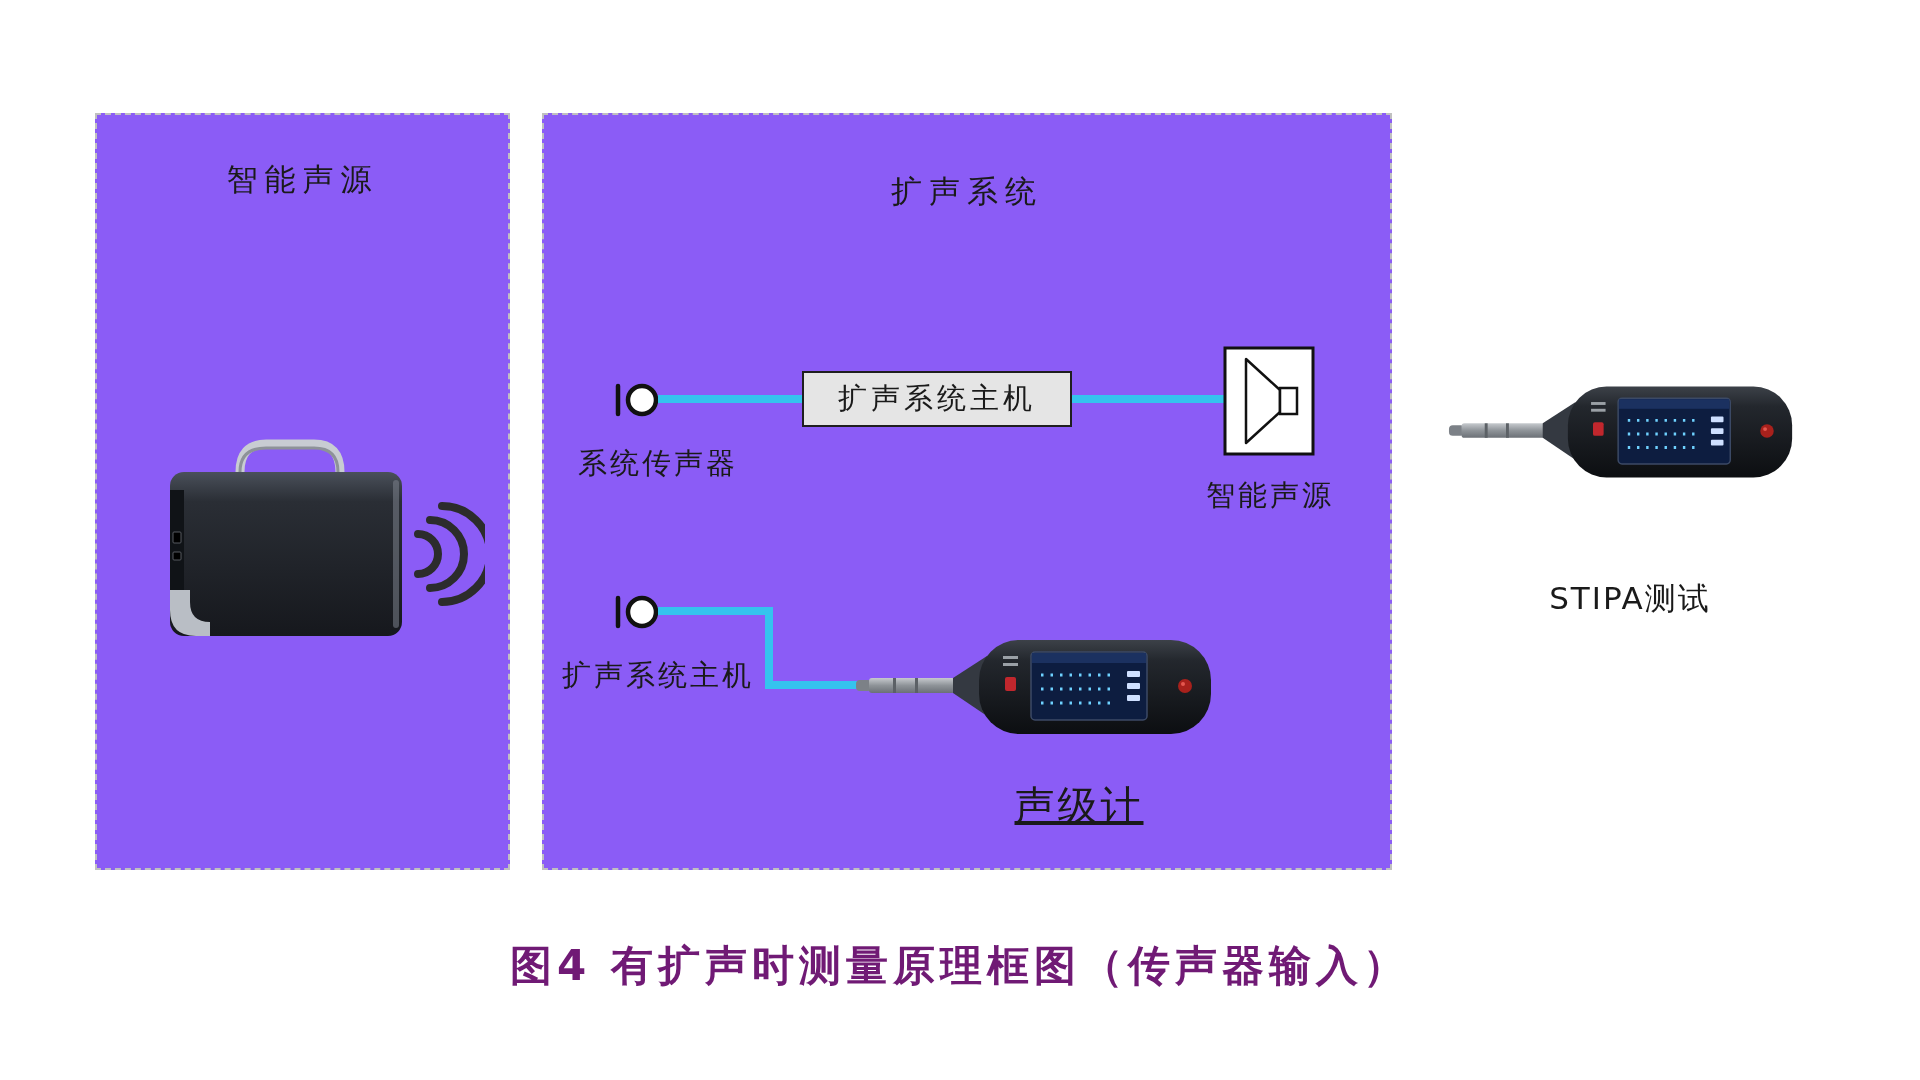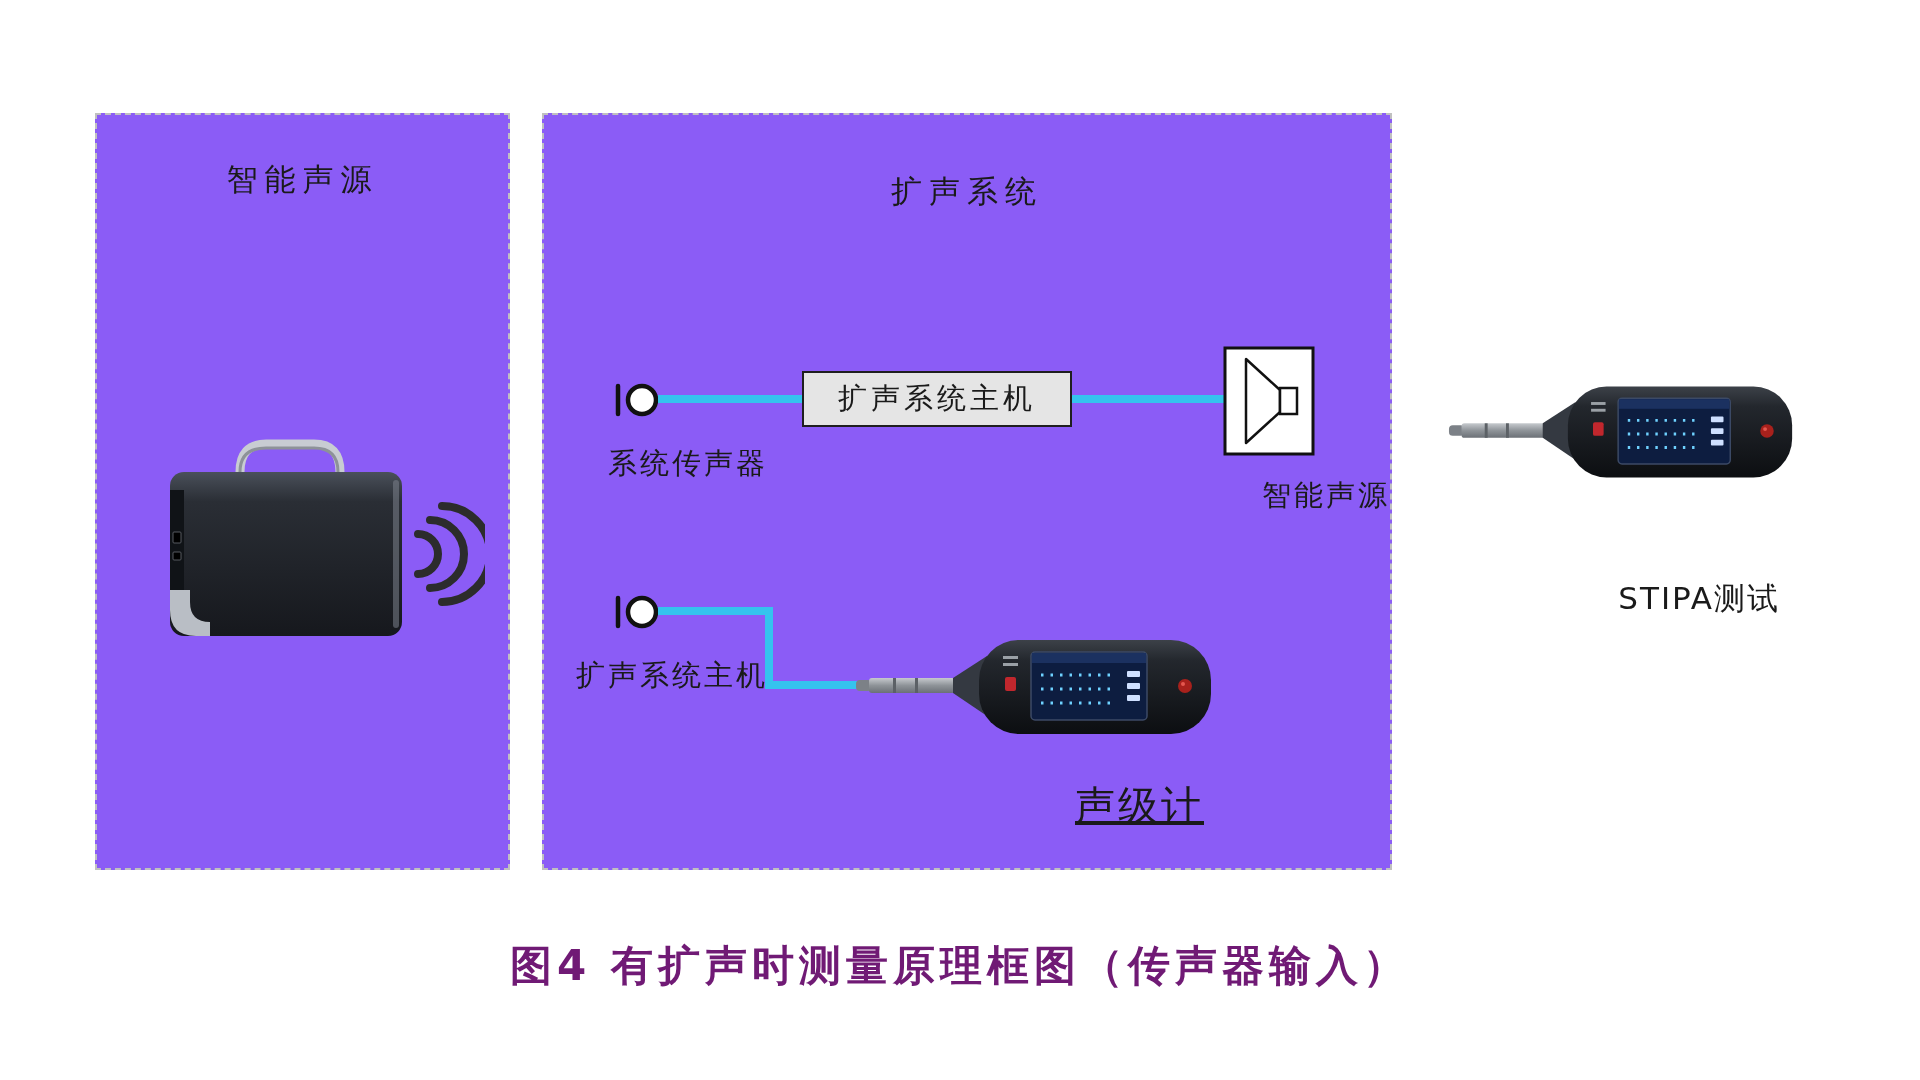--- a/index.html
+++ b/index.html
@@ -1,21 +1,21 @@
 <!DOCTYPE html>
 <html style="--line: #35c3ee; --panel-border: #c0c0c0; --text: #1a1a1a;"><head>
 <meta charset="utf-8">
 <style>
   html,body{margin:0;padding:0;background:#fff;}
   #canvas{position:relative;width:1920px;height:1080px;background:#fff;overflow:hidden;
           font-family:"DejaVu Sans","Liberation Sans",sans-serif;color:var(--text,#1a1a1a);}
   .panel{position:absolute;border:2px dashed var(--panel-border,#bfbfbf);background:#8b5cf6;box-sizing:border-box;}
   .panel-title{position:absolute;width:100%;text-align:center;font-size:31px;font-weight:500;
                letter-spacing:7px;color:var(--text,#1a1a1a);}
-  .lbl{position:absolute;text-align:right;font-size:29px;font-weight:500;letter-spacing:3px;
+  .lbl{position:absolute;text-align:center;font-size:29px;font-weight:500;letter-spacing:3px;
        color:var(--text,#1a1a1a);white-space:nowrap;}
   .cyan{position:absolute;background:var(--line,#35c3ee);}
   .hostbox{position:absolute;left:802px;top:371px;width:270px;height:56px;border:2px solid #1f1f1f;
            background:#e5e5e5;display:flex;align-items:center;justify-content:center;
            font-size:29px;font-weight:500;letter-spacing:4px;box-sizing:border-box;z-index:3;}
   .caption{position:absolute;left:0;top:938px;width:100%;text-align:center;font-size:42px;
            font-weight:700;letter-spacing:5px;color:#701a75;}
   svg{display:block;}
   .abs{position:absolute;}
 </style>

